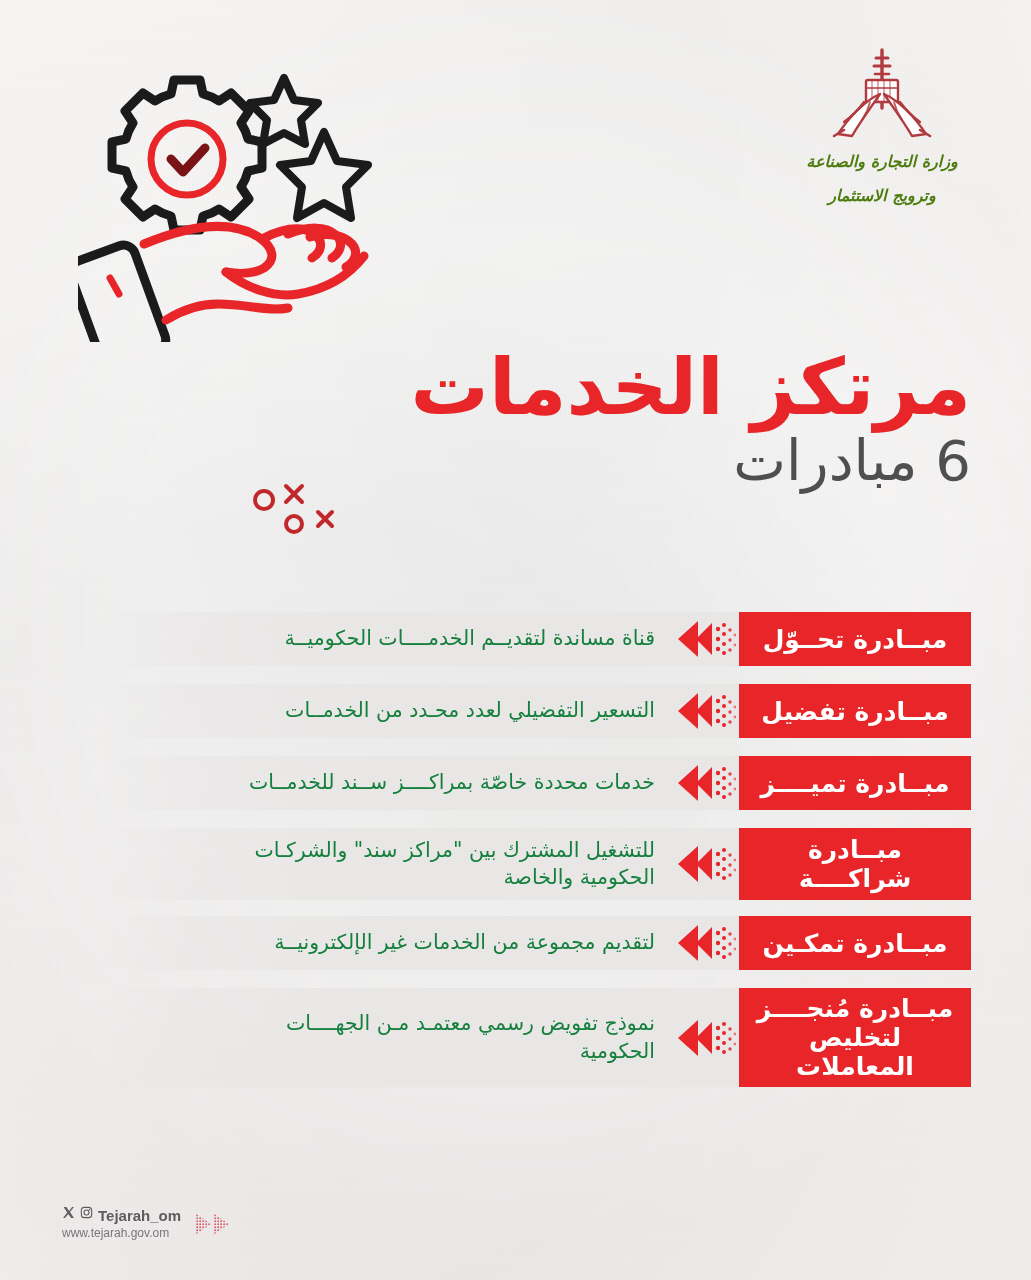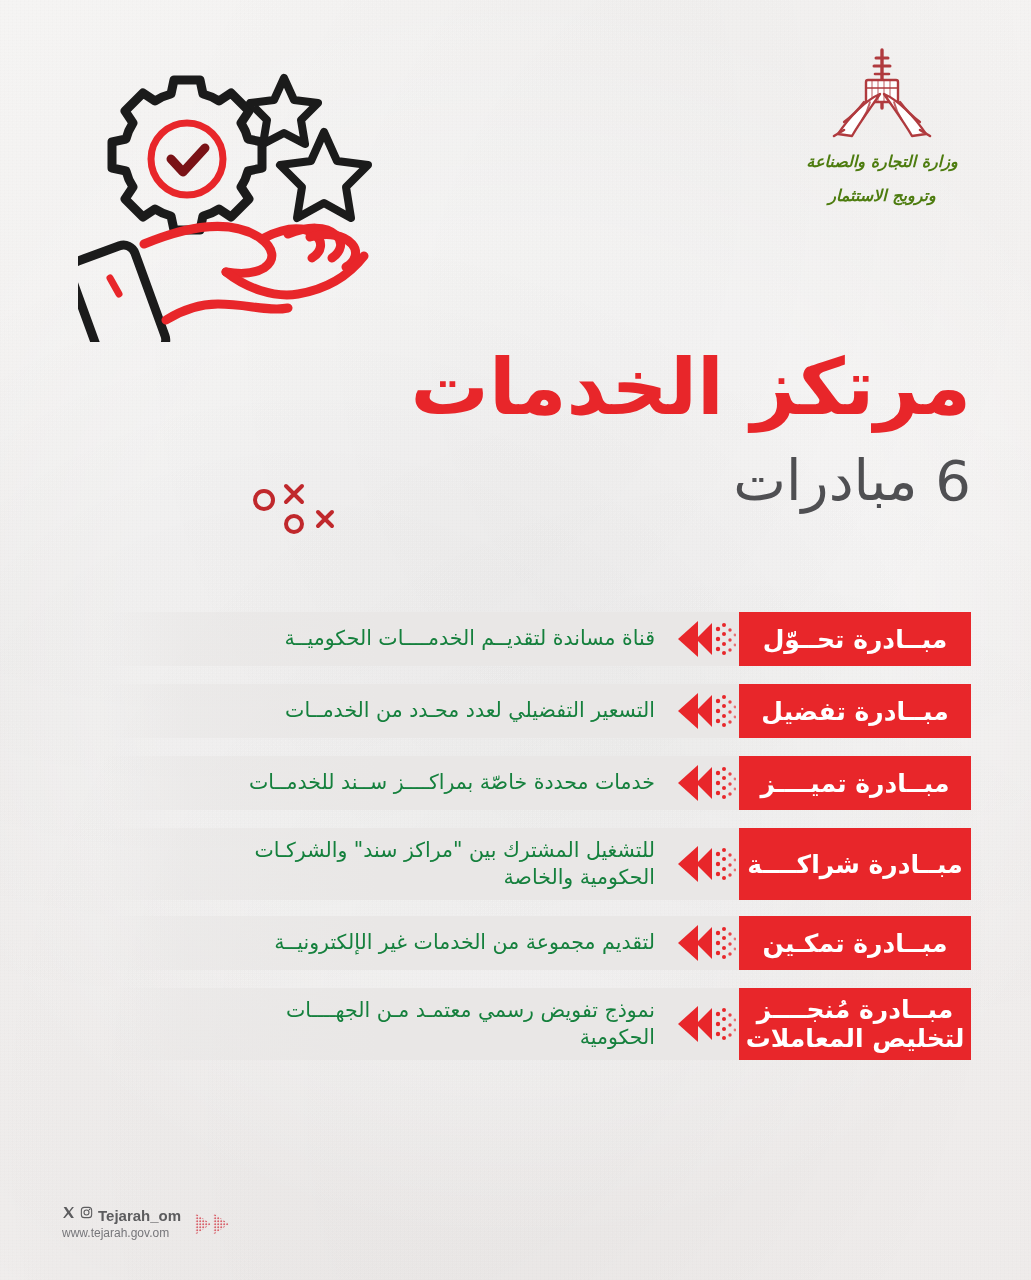--- a/index.html
+++ b/index.html
@@ -75,21 +75,21 @@
     text-align: right;
   }
   .title-main {
     color: #e8262a;
     font-size: 78px;
     font-weight: 700;
     line-height: 1.0;
     letter-spacing: -1px;
   }
   .title-sub {
-    margin-top: 26px;
+    margin-top: 6px;
     color: #4f4f52;
     font-size: 56px;
     font-weight: 500;
     line-height: 1.05;
     letter-spacing: -.5px;
   }
 
   
   .deco-ox {
     position: absolute;
@@ -132,21 +132,21 @@
     z-index: 3;
     background: #e8262a;
     color: #ffffff;
     width: 232px;
     flex: 0 0 232px;
     display: flex;
     flex-direction: column;
     align-items: center;
     justify-content: center;
     text-align: center;
-    padding: 6px 1px;
+    padding: 6px 16px;
     font-size: 25px;
     font-weight: 700;
     line-height: 1.16;
     letter-spacing: -.3px;
   }
   .label-box .ln2 { display: block; text-align: center; }
 
   .arrow-wrap {
     position: relative;
     z-index: 3;

